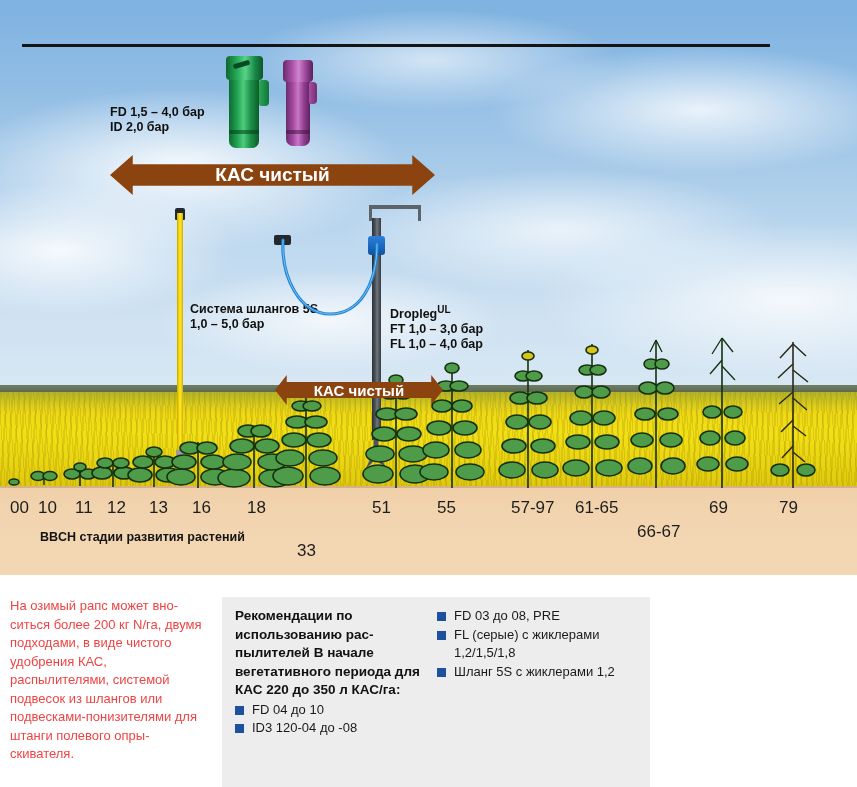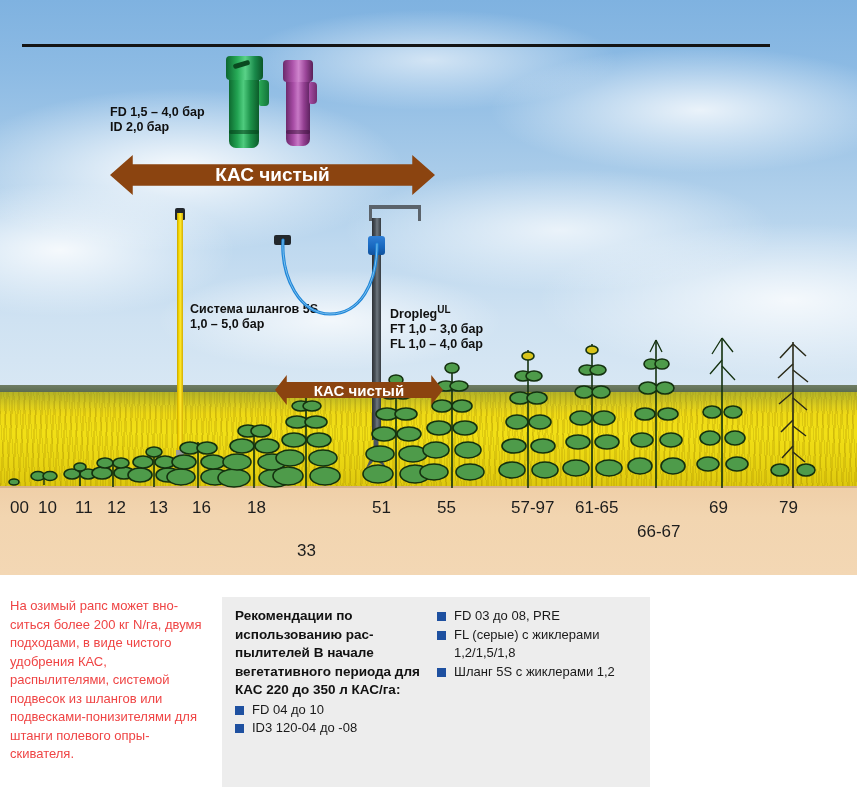--- a/index.html
+++ b/index.html
@@ -383,20 +383,21 @@
       <div class="bbch-num" style="left: 247px;">18</div>
       <div class="bbch-num" style="left: 297px; margin-top: 43px;">33</div>
       <div class="bbch-num" style="left: 372px;">51</div>
       <div class="bbch-num" style="left: 437px;">55</div>
       <div class="bbch-num" style="left: 511px;">57-97</div>
       <div class="bbch-num" style="left: 575px;">61-65</div>
       <div class="bbch-num" style="left: 637px; margin-top: 24px;">66-67</div>
       <div class="bbch-num" style="left: 709px;">69</div>
       <div class="bbch-num" style="left: 779px;">79</div>
     </div>
+  <div id="bbch-caption">BBCH стадии развития растений</div>
 </div>
 
 <div id="bottom">
 
   <div id="grey-panel"></div>
 
   <div class="col" id="col-left">На озимый рапс может вно-ситься более 200 кг N/га, двумя подходами, в виде чистого удобрения КАС, распылителями, системой подвесок из шлангов или подвесками-понизителями для штанги полевого опры-скивателя.</div>
 
   <div class="col" id="col-mid">
     <div class="col-head">Рекомендации по использованию рас-пылителей В начале вегетативного периода для КАС 220 до 350 л КАС/га:</div>

